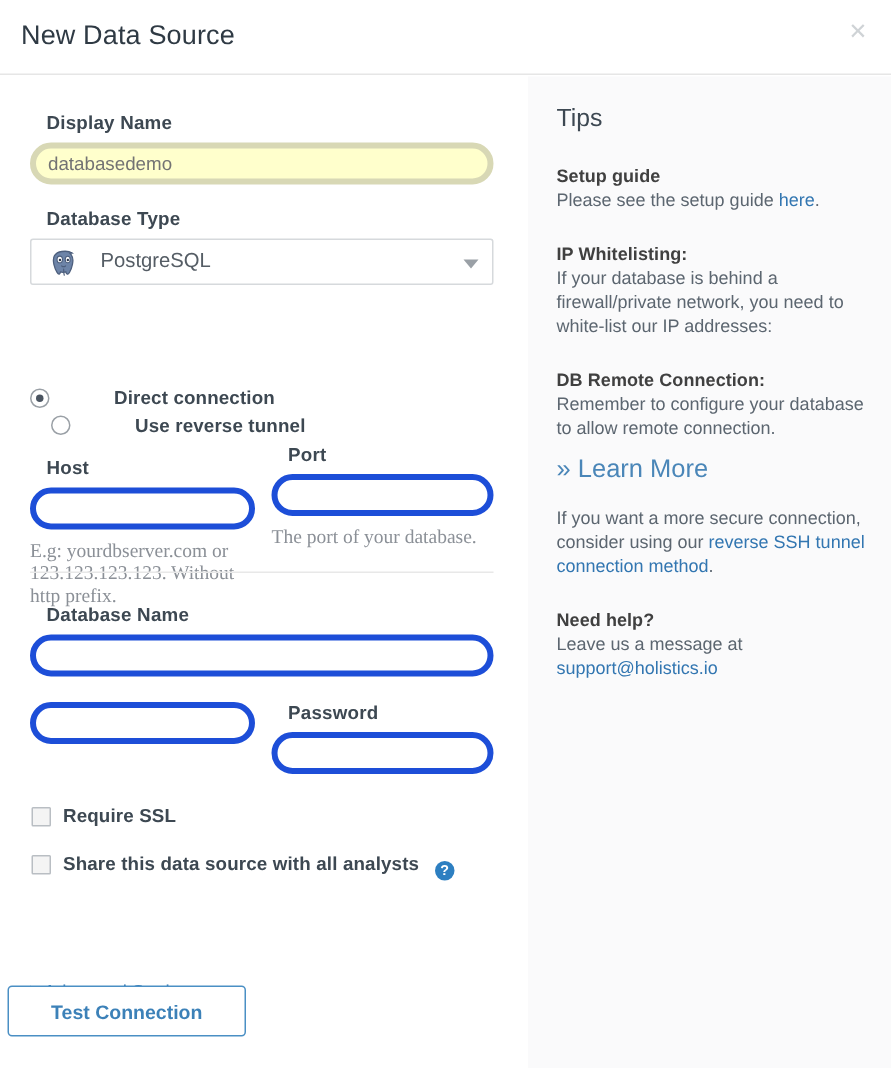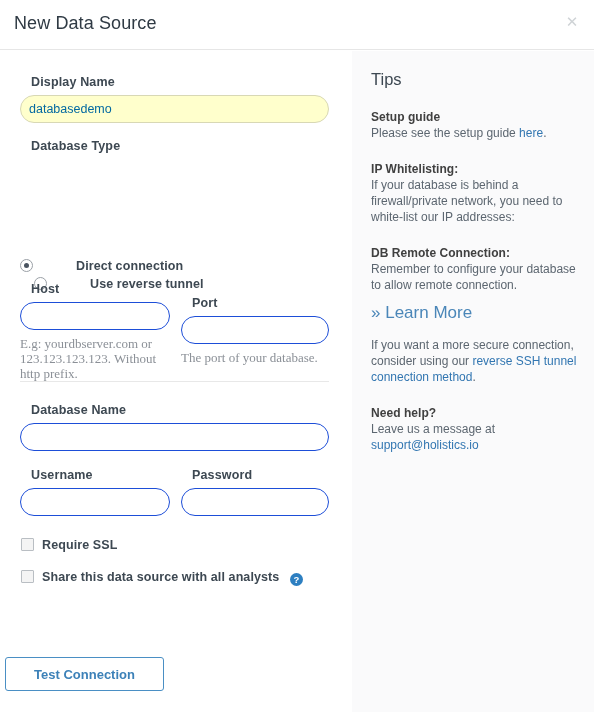--- a/index.html
+++ b/index.html
@@ -48,24 +48,24 @@
   }
 
   
   .field-label {
     font-size: 12.5px; color: #3d4852; font-weight: bold;
     letter-spacing: .15px;
     padding-left: 11px;
   }
   .txt-input {
     width: 100%; height: 28px;
-    border: 1px solid #1d4ed8; border-radius: 14px;
+    border: 4px solid #1d4ed8; border-radius: 14px;
     background: #ffffff; outline: none;
     font-family: "Liberation Sans", sans-serif;
-    font-size: 12.5px; color: #0369a1; padding: 0 8px;
+    font-size: 12.5px; color: #737373; padding: 0 8px;
   }
   .txt-input.filled { background: #ffffcc; border-color: #d8d8b5; }
   .help-text {
     font-size: 13px; color: #8b9097; line-height: 15px; font-family: Liberation Serif, serif;
   }
 
   .group { position: absolute; }
 
   
   #g-display { left: 20px; top: 24px; width: 309px; }
@@ -104,21 +104,21 @@
     content: ""; position: absolute; left: 3px; top: 3px;
     width: 5px; height: 5px; border-radius: 50%; background: #4a5460;
   }
   .radio-label {
     font-size: 12.5px; color: #3d4852; font-weight: bold;
     margin-left: 6px; letter-spacing: .1px; padding-left: 37px;
   }
   .radio-wrap + .radio-wrap { margin-left: 14px; }
 
   
-  #g-host { left: 20px; top: 231px; width: 150px; }
+  #g-host { left: 20px; top: 254px; width: 150px; }
   #g-port { left: 181px; top: 245px; width: 148px; }
   #g-host .field-label, #g-port .field-label { display: block; margin-bottom: 6px; }
   #g-host .help-text, #g-port .help-text { margin-top: 6px; display: block; }
 
   .divider {
     position: absolute; left: 20px; top: 330px; width: 309px;
     height: 1px; background: #e8e8e8;
   }
 
   
@@ -197,20 +197,35 @@
 
     <div class="form-col">
 
       <div class="group" id="g-display">
         <span class="field-label">Display Name</span>
         <input class="txt-input filled" type="text" value="databasedemo" style="">
       </div>
 
       <div class="group" id="g-dbtype">
         <span class="field-label">Database Type</span>
+        <div class="select-box">
+          <svg class="pg-icon" viewBox="0 0 32 32">
+            <g fill="#6d84a8" stroke="#4d5f7d" stroke-width="1.2">
+              <path d="M24.5 6.5c-2.6-1.6-6.3-1.9-9.6-1.4-3.1.5-5.6 1.9-6.8 3.9-1.3 2.2-1.2 5.3-.5 8.3.6 2.6 1.7 5.3 2.9 7.2.6 1 1.4 1.7 2.1 1.5.6-.2.9-1 1.1-1.9.7.2 1.5.3 2.3.3.9 0 1.8-.1 2.6-.4.2 1 .6 1.9 1.3 2.1.8.2 1.6-.6 2.2-1.7 1.2-2.1 2.2-5 2.7-7.6.6-3.1.5-6.3-.9-8.2-.4-.7-.9-1.3-1.4-1.8z"></path>
+            </g>
+            <ellipse cx="13" cy="12.5" rx="2.5" ry="3.1" fill="#ffffff" stroke="#4d5f7d" stroke-width="1"></ellipse>
+            <ellipse cx="20.4" cy="12.5" rx="2.3" ry="3" fill="#ffffff" stroke="#4d5f7d" stroke-width="1"></ellipse>
+            <circle cx="13.2" cy="13" r="1.15" fill="#2e3b52"></circle>
+            <circle cx="20.5" cy="13" r="1.1" fill="#2e3b52"></circle>
+            <path d="M14.8 18.5c.9.7 2.6.7 3.6 0" fill="none" stroke="#4d5f7d" stroke-width="1.1" stroke-linecap="round"></path>
+            <path d="M16.6 21.5c0 2.4.2 4.3.6 5.6" fill="none" stroke="#4d5f7d" stroke-width="1.1" stroke-linecap="round"></path>
+          </svg>
+          <span class="select-value">PostgreSQL</span>
+          <span class="caret"></span>
+        </div>
       </div>
 
       <div class="group" id="g-radios">
         <span class="radio-wrap">
           <span class="radio on"></span>
           <span class="radio-label">Direct connection</span>
         </span>
         <span class="radio-wrap">
           <span class="radio"></span>
           <span class="radio-label">Use reverse tunnel</span>
@@ -230,21 +245,20 @@
       </div>
 
       <div class="divider"></div>
 
       <div class="group" id="g-dbname">
         <span class="field-label">Database Name</span>
         <input class="txt-input" type="text" value="" style="">
       </div>
 
       <div class="group" id="g-user">
-        <span class="field-label">Username</span>
         <input class="txt-input" type="text" value="" style="">
       </div>
 
       <div class="group" id="g-pass">
         <span class="field-label">Password</span>
         <input class="txt-input" type="password" value="" style="">
       </div>
 
       <div class="group" id="g-ssl">
         <span class="cb-wrap">

